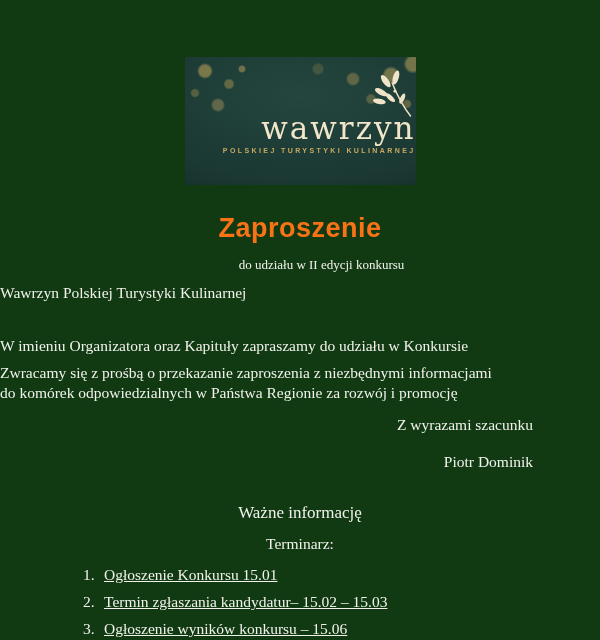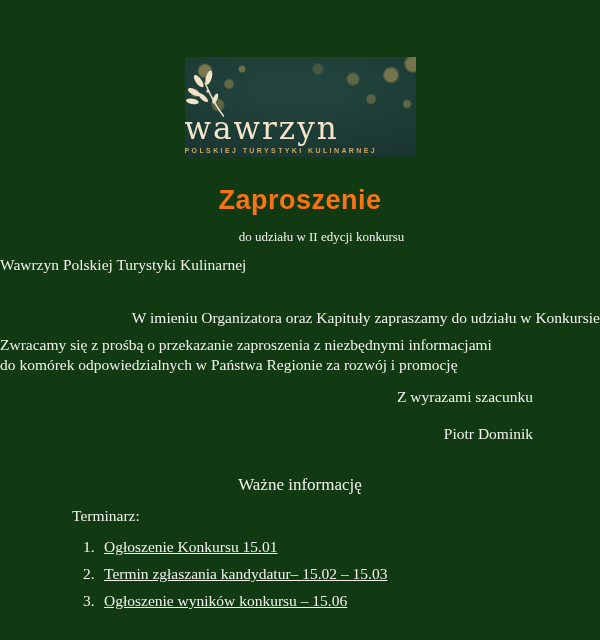--- a/index.html
+++ b/index.html
@@ -12,41 +12,41 @@
     background: #113a13;
     overflow: hidden;
     font-family: "Liberation Serif", serif;
     color: #f2f2ec;
     -webkit-font-smoothing: antialiased;
   }
 
   
   .banner {
     width: 231px;
-    height: 100px;
+    height: 128px;
     margin: 57px auto 0 auto;
     position: relative;
     overflow: hidden;
     background-color: #1b3833;
     background-image:
       radial-gradient(circle 10px at 20px 14px,  rgba(196,166,90,.55) 0 55%, rgba(196,166,90,0) 80%),
       radial-gradient(circle 7px  at 44px 27px,  rgba(180,152,82,.45) 0 55%, rgba(180,152,82,0) 80%),
       radial-gradient(circle 6px  at 10px 36px,  rgba(170,146,80,.40) 0 55%, rgba(170,146,80,0) 80%),
       radial-gradient(circle 9px  at 33px 48px,  rgba(186,158,92,.42) 0 55%, rgba(186,158,92,0) 80%),
       radial-gradient(circle 5px  at 57px 12px,  rgba(192,162,92,.50) 0 55%, rgba(192,162,92,0) 80%),
       radial-gradient(circle 8px  at 133px 12px, rgba(160,140,76,.28) 0 55%, rgba(160,140,76,0) 80%),
       radial-gradient(circle 9px  at 168px 22px, rgba(190,160,86,.40) 0 55%, rgba(190,160,86,0) 80%),
       radial-gradient(circle 11px at 206px 18px, rgba(202,172,96,.50) 0 55%, rgba(202,172,96,0) 80%),
       radial-gradient(circle 7px  at 186px 42px, rgba(176,150,82,.38) 0 55%, rgba(176,150,82,0) 80%),
       radial-gradient(circle 6px  at 222px 47px, rgba(186,156,86,.42) 0 55%, rgba(186,156,86,0) 80%),
       radial-gradient(circle 12px at 228px 7px,  rgba(202,172,96,.50) 0 55%, rgba(202,172,96,0) 80%),
       radial-gradient(140% 120% at 50% 30%, #24463f 0%, #1b3833 55%, #112824 100%);
     display: flex;
     flex-direction: column;
-    align-items: flex-start;
+    align-items: flex-end;
     box-sizing: border-box;
     padding-top: 13px;
   }
   .laurel {
     width: 44px;
     height: 48px;
     flex: 0 0 auto;
   }
   .brand {
     font-family: "DejaVu Serif", serif;
@@ -83,21 +83,21 @@
     text-align: center;
     font-size: 13px;
     padding-left: 43px;
   }
   .subtitle2 {
     margin-top: 11px;
     font-size: 15.5px;
   }
   .intro {
     margin-top: 35px;
-    text-align: right;
+    text-align: left;
     font-size: 15.5px;
   }
   .request {
     margin-top: 8px;
     text-align: left;
     font-size: 15.5px;
     line-height: 20px;
   }
   .signoff {
     margin-top: 13px;
@@ -111,22 +111,22 @@
     padding-right: 67px;
     font-size: 15.5px;
   }
   .important {
     margin-top: 32px;
     text-align: center;
     font-size: 17px;
   }
   .terminarz {
     margin-top: 12px;
-    padding-left: 72px;
     font-size: 15.5px;
+    text-align: center;
   }
   .schedule {
     margin-top: 8px;
   }
   .schedule-row {
     padding-left: 83px;
     font-size: 15.5px;
     line-height: 27px;
     white-space: nowrap;
     text-decoration: underline;

